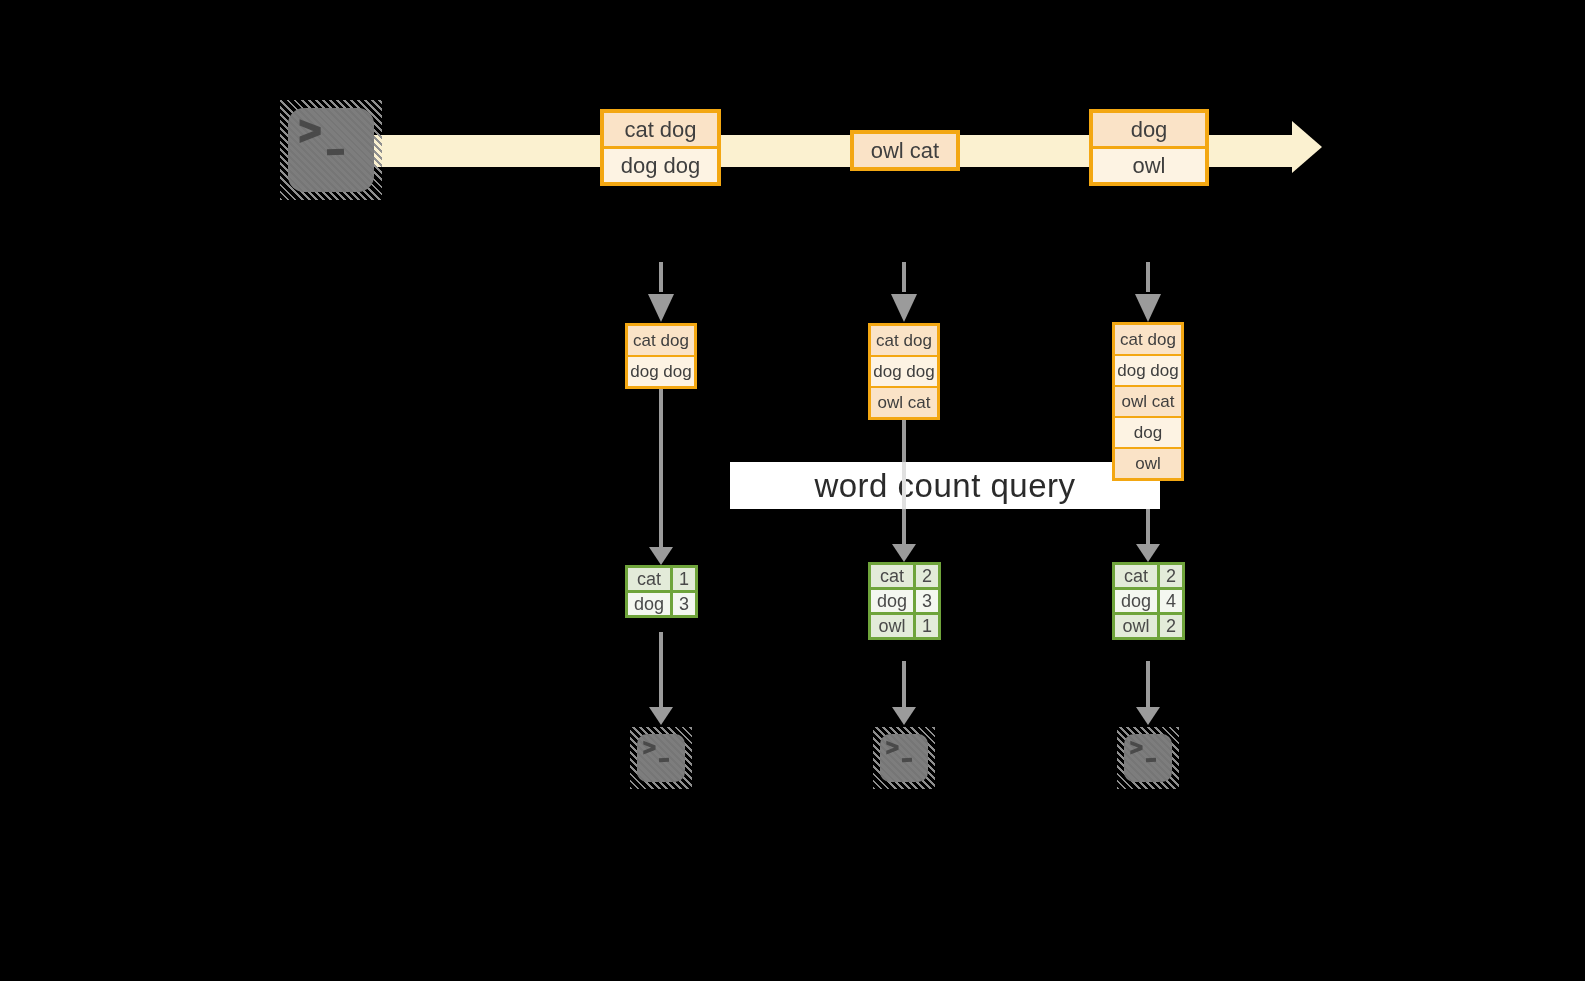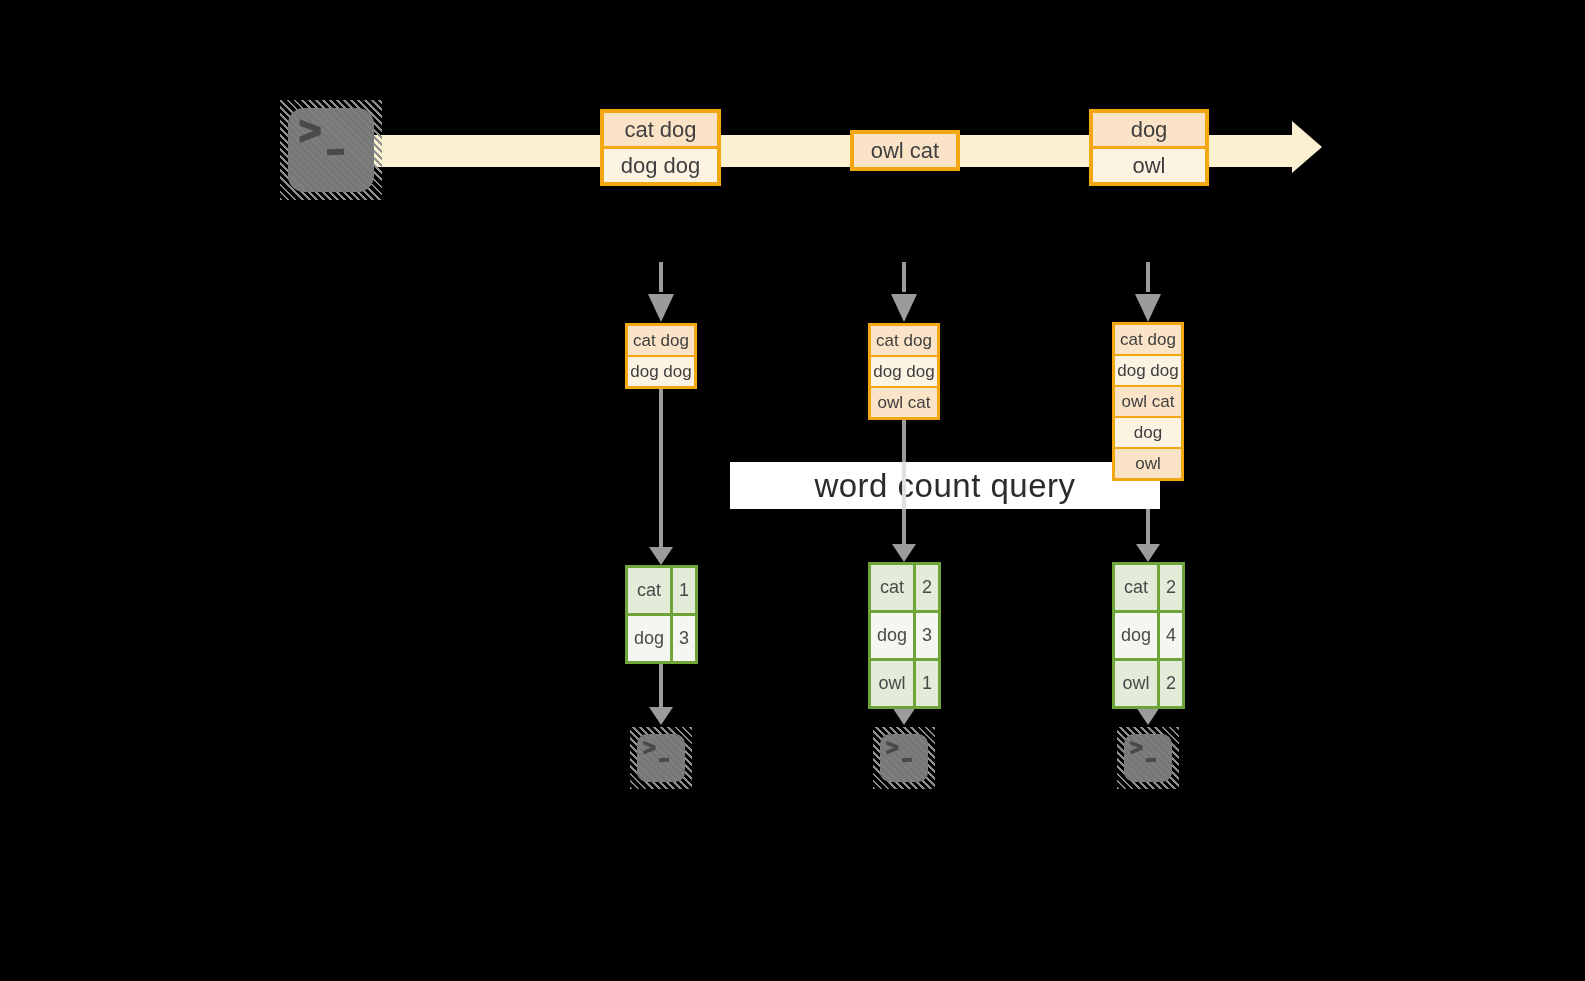--- a/index.html
+++ b/index.html
@@ -37,21 +37,21 @@
   .stack{position:absolute;z-index:7;display:flex;flex-direction:column;gap:2px;
          background:#F3A712;border:3px solid #F3A712;box-sizing:border-box;width:72px;}
   .stack-row{height:29px;display:flex;align-items:center;justify-content:center;
              font-size:17px;color:#3f3f3f;}
   .stack-row:nth-child(odd){background:#FAE3C7;}
   .stack-row:nth-child(even){background:#FDF3E3;}
 
   
   .gtable{position:absolute;z-index:4;display:grid;grid-template-columns:42px 22px;gap:3px;
           background:#6FA43B;border:3px solid #6FA43B;box-sizing:content-box;width:67px;}
-  .gcell{height:45px;display:flex;align-items:center;justify-content:center;
+  .gcell{height:22px;display:flex;align-items:center;justify-content:center;
          font-size:18px;color:#4a4a4a;}
   .grow-odd{background:#E3EBD9;}
   .grow-even{background:#F4F7F0;}
 
   
   .vline{position:absolute;width:4px;background:#9B9B9B;z-index:1;}
   .vdash{position:absolute;width:4px;height:30px;background:#9B9B9B;z-index:1;}
   .head-lg{position:absolute;width:0;height:0;z-index:1;
            border-left:13px solid transparent;border-right:13px solid transparent;border-top:28px solid #9B9B9B;}
   .head-sm{position:absolute;width:0;height:0;z-index:1;

